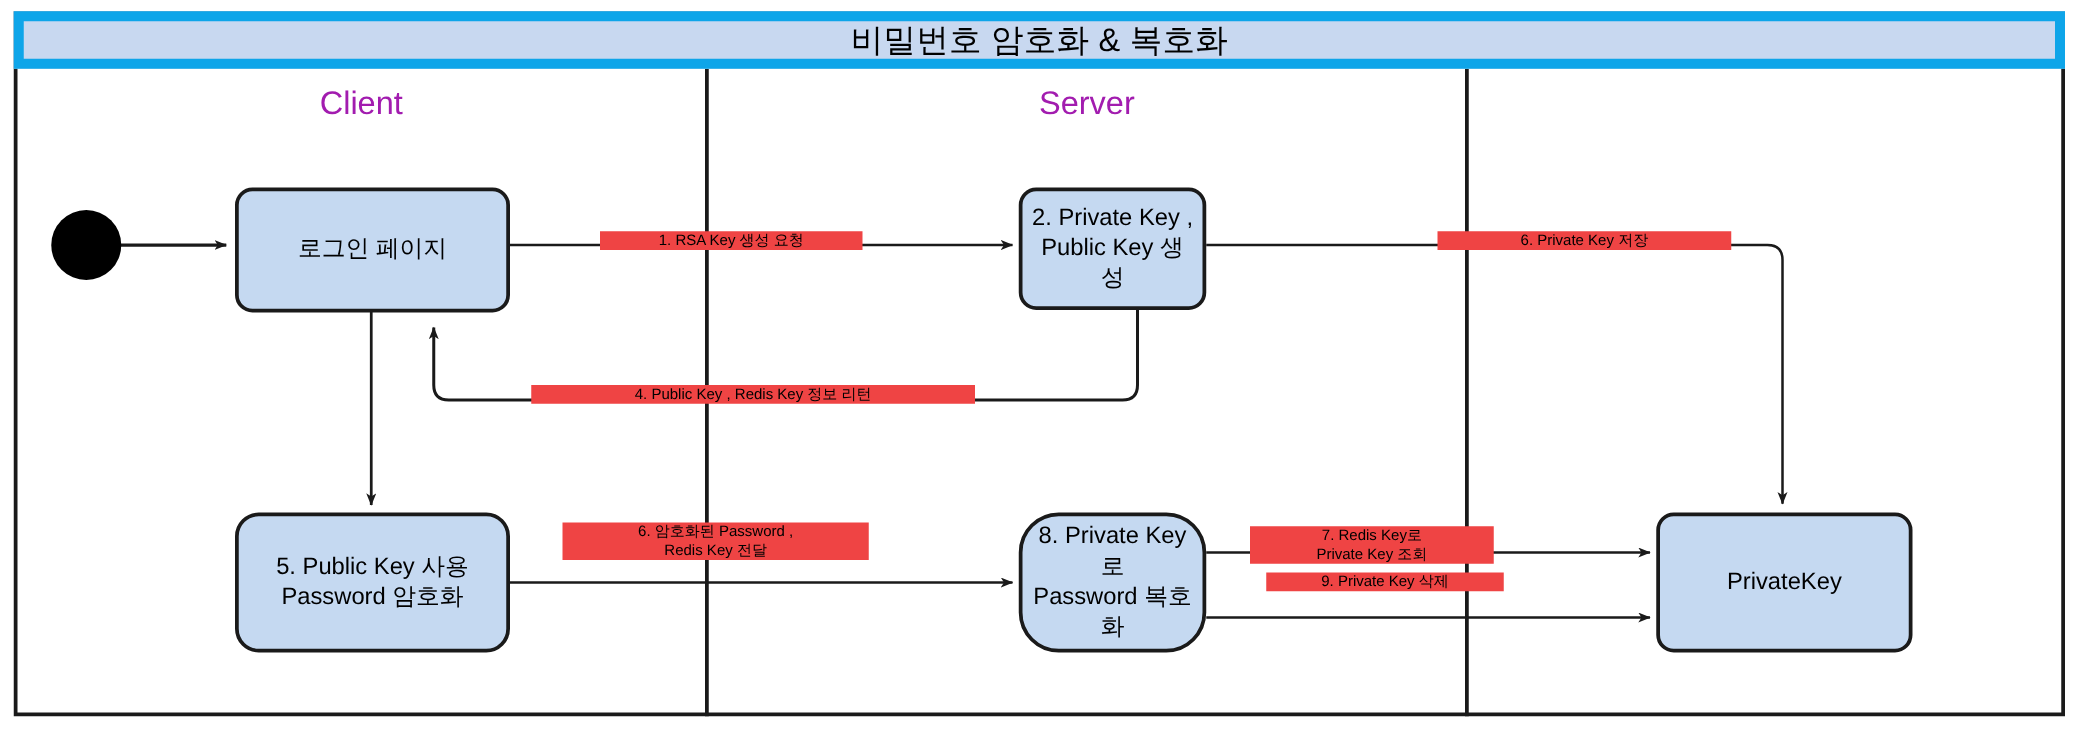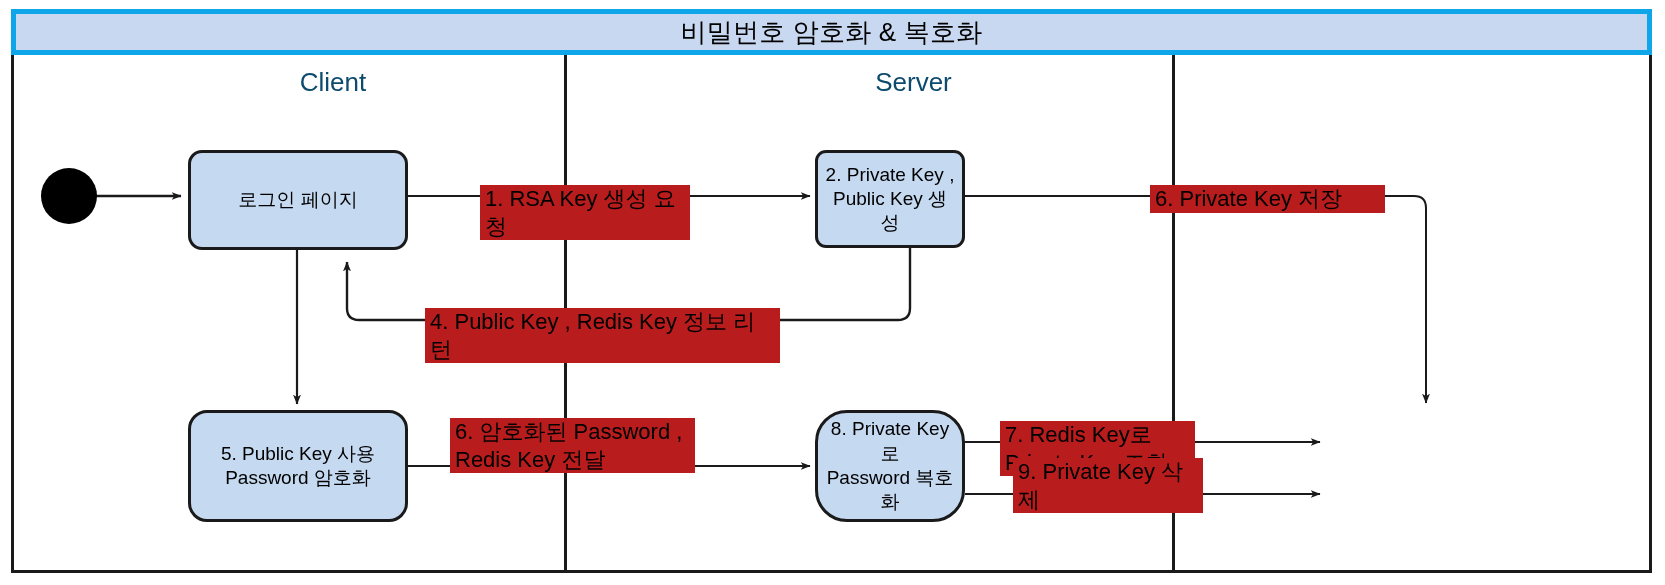--- a/index.html
+++ b/index.html
@@ -30,21 +30,21 @@
     background: #ffffff;
   }
   .title-bar {
     position: absolute;
     left: 11px;
     top: 9px;
     width: 1641px;
     height: 46px;
     box-sizing: border-box;
     background: #c8d8f0;
-    border: 5px solid #0ea5e9;
+    border: 8px solid #0ea5e9;
     display: flex;
     align-items: center;
     justify-content: center;
   }
   .title-bar span {
     font-size: 26px;
     color: #000000;
     letter-spacing: 0.2px;
   }
   
@@ -56,22 +56,21 @@
     background: #1a1a1a;
   }
   .lane-title {
     position: absolute;
     top: 62px;
     height: 40px;
     display: flex;
     align-items: center;
     justify-content: center;
     font-size: 26px;
-    color: #0c4a6e;
-    margin-left: 44px;
+    color: #a21caf;
   }
   
   .node {
     position: absolute;
     box-sizing: border-box;
     background: #c5d9f1;
     border: 3px solid #1a1a1a;
     border-radius: 14px;
     display: flex;
     align-items: center;
@@ -94,25 +93,26 @@
   svg.edges {
     position: absolute;
     left: 0;
     top: 0;
     width: 1665px;
     height: 585px;
     pointer-events: none;
   }
   .edge-label {
     position: absolute;
-    font-size: 22px;
+    font-size: 12px;
     line-height: 1.25;
     color: #000000;
+    text-align: center;
     white-space: pre-line;
-    background: #b91c1c;
+    background: #ef4444;
     padding: 0 5px;
   }
 </style>
 </head>
 <body>
 
 <div id="canvas">
 
   <div class="frame"></div>
 
@@ -177,23 +177,24 @@
 
   <div class="edge-label" style="left:1000px; top:380px; width:185px;margin-top:41px;">7. Redis Key로
 Private Key 조회</div>
 
   <div class="edge-label" style="left:1013px; top:458px; width:180px;">9. Private Key 삭제</div>
 
   <div class="start-node" style="left:41px; top:168px;"></div>
 
   <div class="node" style="left:188px; top:150px; width:220px; height:100px;">로그인 페이지</div>
 
-  <div class="node" style="left:815px; top:150px; width:150px; height:98px;border-radius:11px;">2. Private Key ,
+  <div class="node" style="left:815px; top:150px; width:150px; height:98px;">2. Private Key ,
 Public Key 생성</div>
 
   <div class="node" style="left:188px; top:410px; width:220px; height:112px;border-radius:19px;">5. Public Key 사용
 Password 암호화</div>
 
   <div class="node" style="left:815px; top:410px; width:150px; height:112px;border-radius:32px;">8. Private Key 로
 Password 복호화</div>
 
+  <div class="node" style="left:1325px; top:410px; width:205px; height:112px;">PrivateKey</div>
 
 </div>
 
 </body></html>

